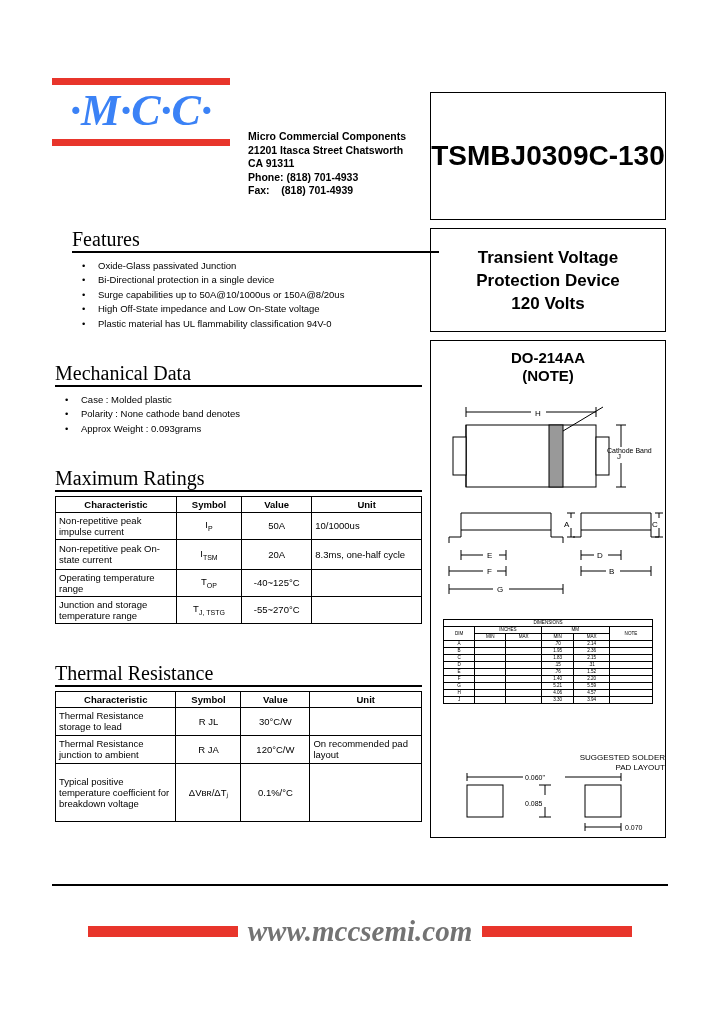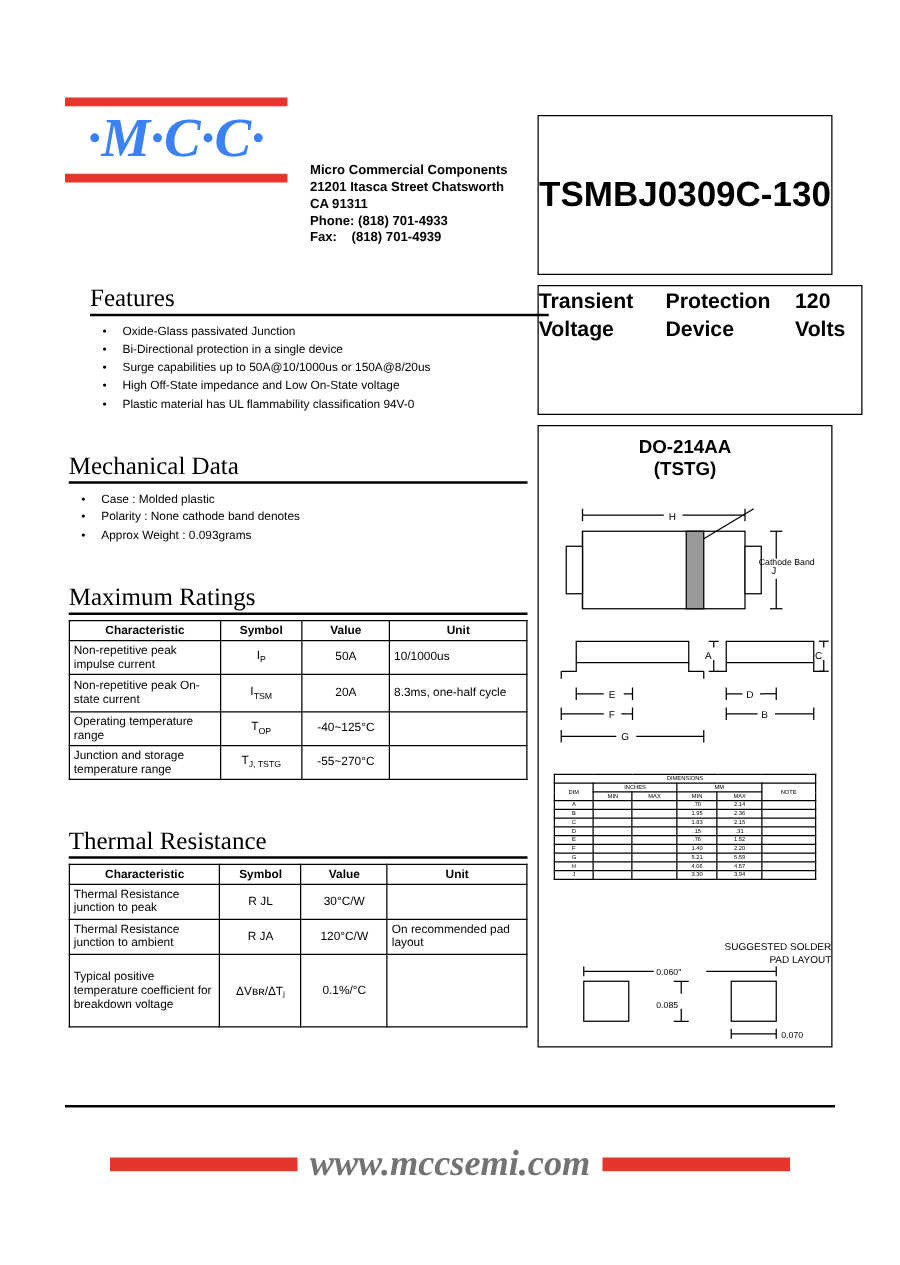--- a/index.html
+++ b/index.html
@@ -31,23 +31,23 @@
   .addr .row{display:block;white-space:pre;}
 
   .partbox{
     position:absolute;left:430px;top:92px;width:236px;height:128px;
     border:1.5px solid #000;box-sizing:border-box;
     display:flex;align-items:center;justify-content:center;
   }
   .partnum{font-size:28px;font-weight:bold;letter-spacing:0px;}
 
   .devbox{
-    position:absolute;left:430px;top:228px;width:260px;height:104px;
+    position:absolute;left:430px;top:228px;width:236px;height:104px;
     border:1.5px solid #000;box-sizing:border-box;
-    display:flex;flex-direction:row;align-items:flex-start;justify-content:center;
+    display:flex;flex-direction:column;align-items:center;justify-content:center;
   }
   .devbox div{font-size:17px;font-weight:bold;line-height:23px;}
 
   
   .sect-title{
     font-family:"Liberation Serif", serif;
     font-size:20px;font-weight:normal;
   }
   .rule{height:1.5px;background:#000;}
 
@@ -190,21 +190,21 @@
     <div class="rule"></div>
     <table class="dt">
       <tbody>
           <tr>
         <th class="c-char">Characteristic</th>
         <th class="c-sym">Symbol</th>
         <th class="c-val">Value</th>
         <th class="c-unit">Unit</th>
       </tr>
       <tr style="height:28px;">
-        <td>Thermal Resistance junction to peak</td>
+        <td>Thermal Resistance storage to lead</td>
         <td class="ctr">R  JL</td>
         <td class="ctr">30°C/W</td>
         <td></td>
       </tr>
       <tr style="height:28px;">
         <td>Thermal Resistance junction to ambient</td>
         <td class="ctr">R  JA</td>
         <td class="ctr">120°C/W</td>
         <td>On recommended pad layout</td>
       </tr>
@@ -213,21 +213,21 @@
         <td class="ctr">ΔVʙʀ/ΔTⱼ</td>
         <td class="ctr">0.1%/°C</td>
         <td></td>
       </tr>
     </tbody>
       </table>
   </div>
 
   <div class="pkgbox">
     <div class="pkg-title">DO-214AA</div>
-    <div class="pkg-title" style="margin-top:0;">(TSTG)</div>
+    <div class="pkg-title" style="margin-top:0;">(NOTE)</div>
 
     <div class="pkg-draw">
       <svg width="233" height="320" viewBox="0 0 233 320">
 
         <g stroke="#000" fill="none" stroke-width="1">
           <rect x="35" y="40" width="130" height="62"></rect>
           <line x1="35" y1="40" x2="35" y2="102"></line>
           <rect x="22" y="52" width="13" height="38" fill="#ffffff"></rect>
           <rect x="165" y="52" width="13" height="38" fill="#ffffff"></rect>
           <rect x="118" y="40" width="14" height="62" fill="#999999" stroke="#000"></rect>

